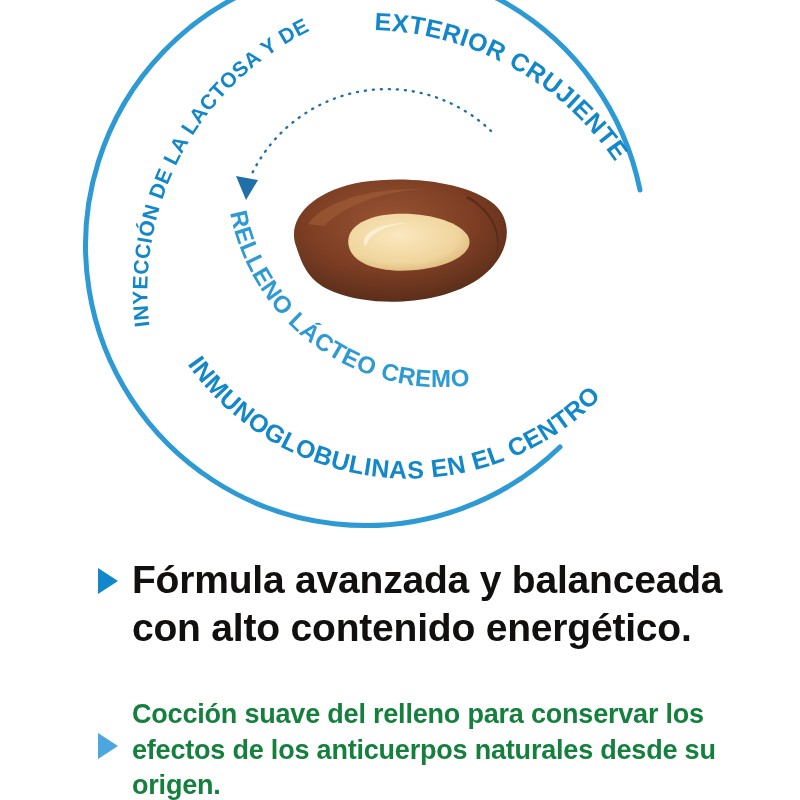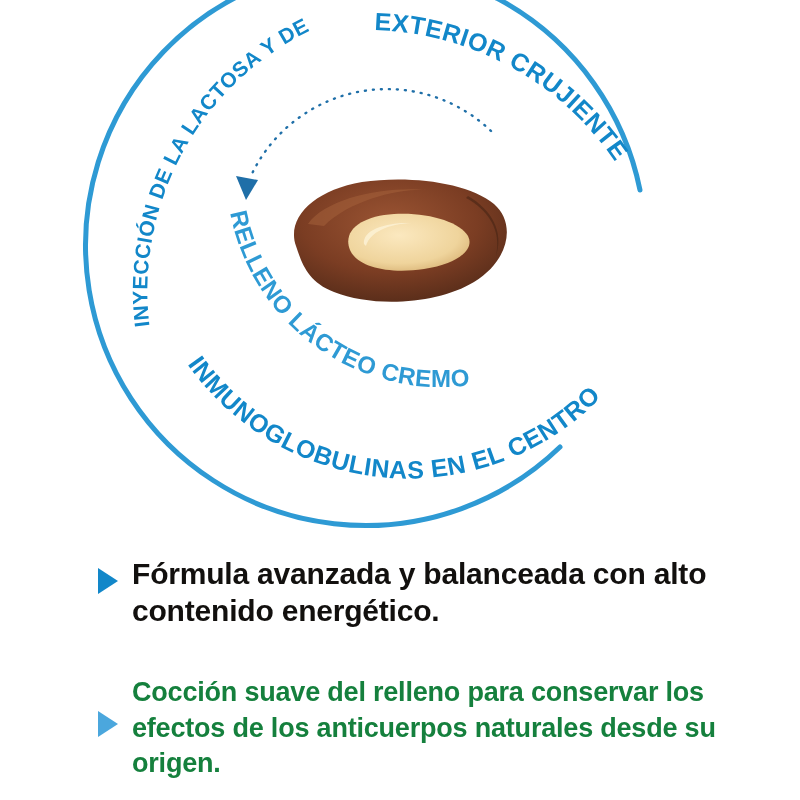--- a/index.html
+++ b/index.html
@@ -74,21 +74,21 @@
     margin-top: 12px;
     margin-right: 14px;
   }
 
   .bullet-arrow.light {
     border-left-color: #4ba7dd;
     margin-top: 36px;
   }
 
   .bullet-text {
-    font-size: 30px;
+    font-size: 39px;
     line-height: 1.22;
     font-weight: bold;
     color: #12100e;
     letter-spacing: -0.2px;
   }
 
   .bullet-text.light {
     color: #15803d;
     font-weight: bold;
     font-size: 27px;

